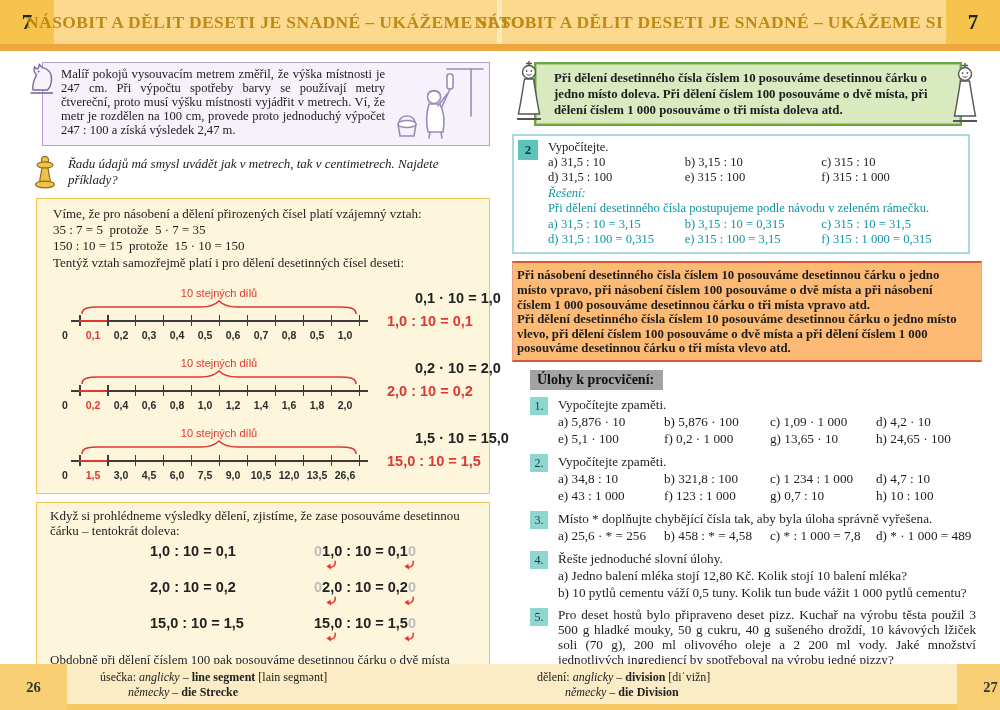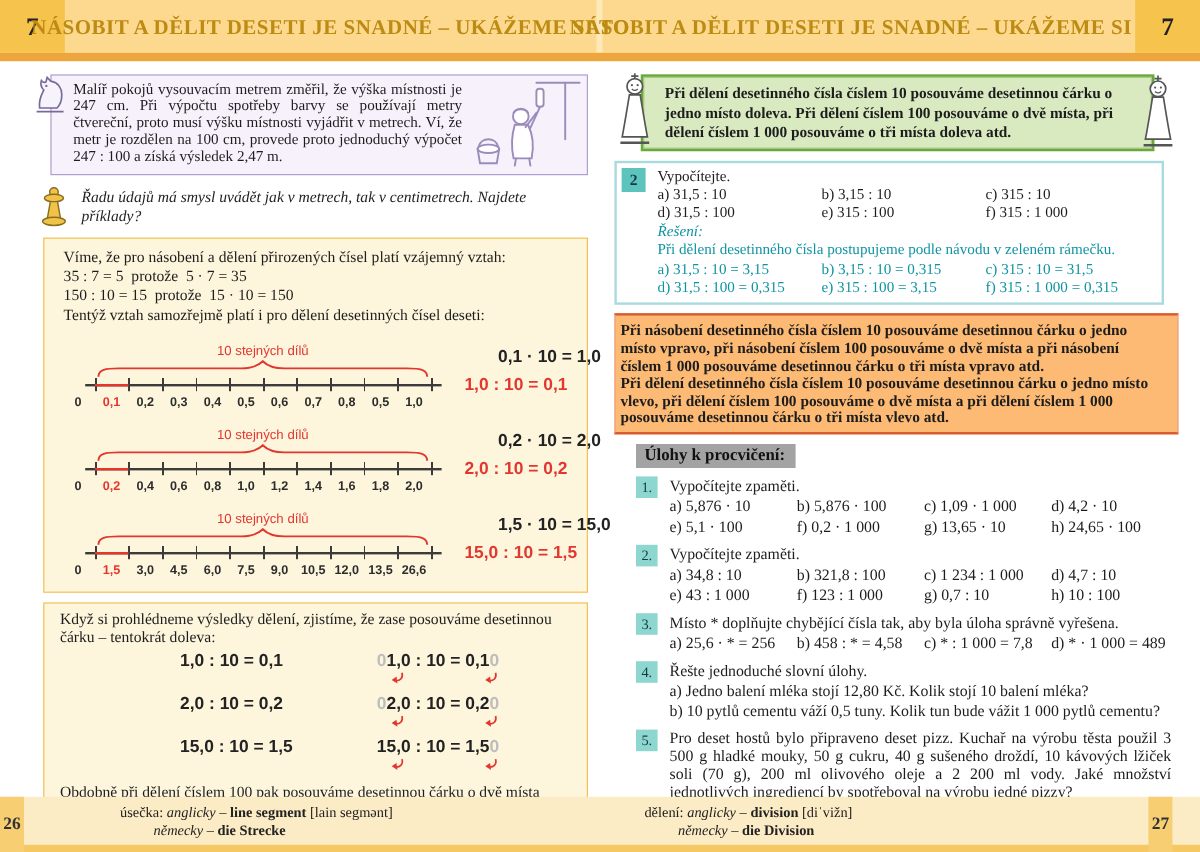--- a/index.html
+++ b/index.html
@@ -12,21 +12,21 @@
   .hdr-strip { position:absolute; top:44px; left:0; width:1000px; height:7px; background:#eda63e; }
   .hdr-seam { position:absolute; top:0; left:497px; width:5px; height:44px; background:#fdeab8; }
   .chap-box { position:absolute; top:0; height:44px; width:54px; background:#f6c34c; display:flex; align-items:center; justify-content:center; font-weight:bold; font-size:21px; color:#232323; }
   .chap-left { left:0; } .chap-right { left:946px; }
   .hdr-title { position:absolute; top:0; height:44px; display:flex; align-items:center; justify-content:center; font-weight:bold; font-size:17.5px; letter-spacing:.4px; color:#bd8a12; white-space:nowrap; }
   .ht-left { left:54px; width:443px; } .ht-right { left:502px; width:444px; }
 
   
   .foot-band { position:absolute; top:664px; left:0; width:1000px; height:46px; background:#fcecc6; }
   .foot-strip { position:absolute; top:704px; left:0; width:1000px; height:6px; background:#f5c863; }
-  .pagenum-box { position:absolute; top:664px; width:20px; height:46px; background:#f8ce72; display:flex; align-items:center; justify-content:center; font-weight:bold; font-size:14.5px; color:#333; z-index:3; }
+  .pagenum-box { position:absolute; top:664px; width:67px; height:46px; background:#f8ce72; display:flex; align-items:center; justify-content:center; font-weight:bold; font-size:14.5px; color:#333; z-index:3; }
   .pn-left { left:0; } .pn-right { left:957px; }
   .foot-text { position:absolute; top:670px; font-size:12px; line-height:15px; color:#222; z-index:2; }
   .foot-text .ln2 { padding-left:28px; }
   .ft-left { left:100px; } .ft-right { left:537px; }
   .it { font-style:italic; } .bd { font-weight:bold; }
 
   
   .lcol { position:absolute; left:36px; top:58px; width:454px; }
   .intro-box { position:relative; margin-left:6px; margin-top:4px; height:84px; background:#f6f1fb; border:1.5px solid #b29fd1; padding:5px 104px 5px 18px; font-size:12.6px; line-height:13.9px; text-align:justify; }
   .knight { position:absolute; left:-18px; top:-3px; }

